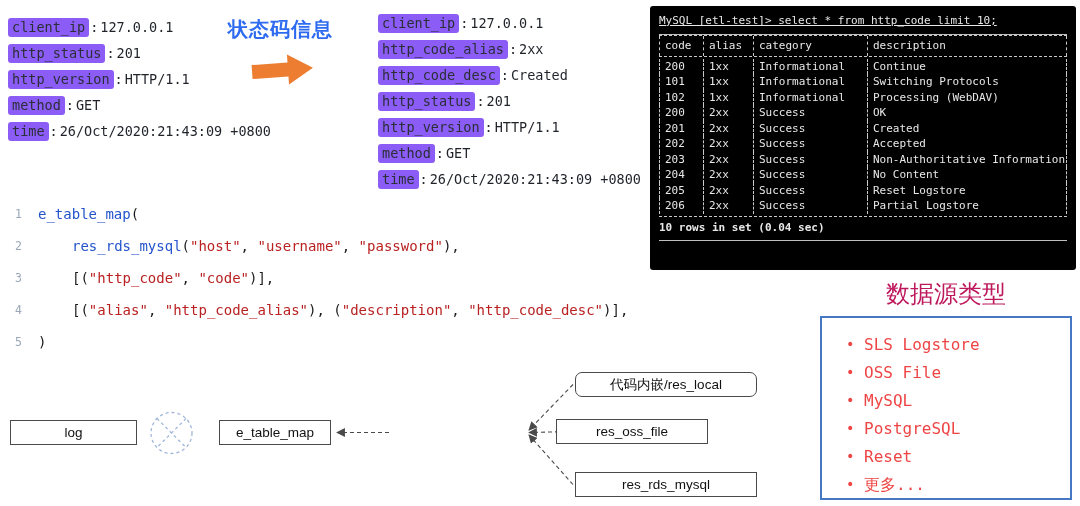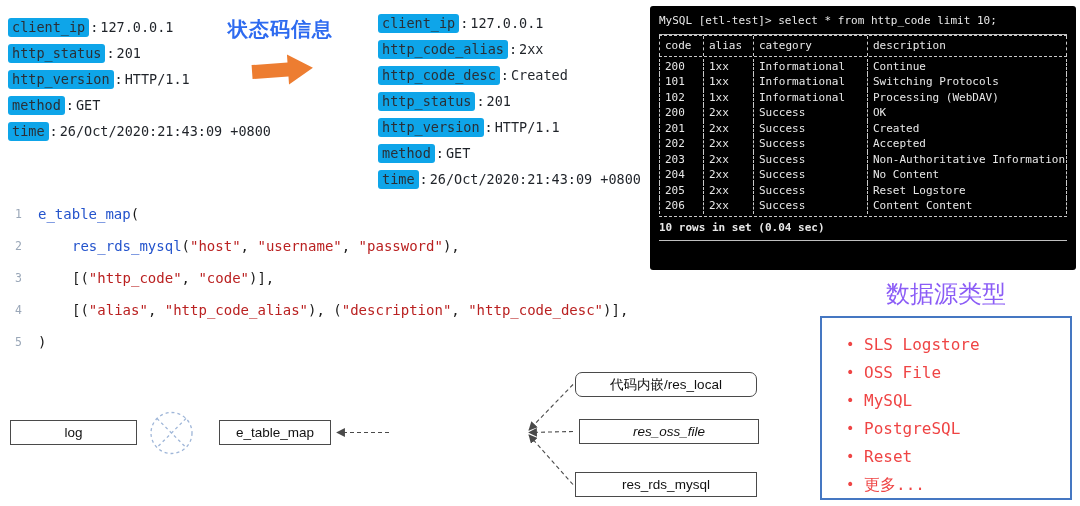--- a/index.html
+++ b/index.html
@@ -6,34 +6,34 @@
   html,body { background:#ffffff; }
   .stage { position:relative; width:1080px; height:506px; background:#ffffff;
            font-family:"Liberation Sans", sans-serif; overflow:hidden; }
 
   
   .log-record { position:absolute; font-family:"DejaVu Sans Mono", monospace;
                 font-size:13.5px; color:#24292f; }
   .log-before { left:8px; top:14px; }
   .log-after  { left:378px; top:10px; }
   .log-line { height:26px; display:flex; align-items:center; white-space:nowrap; }
-  .log-key  { background:#0ea5e9; color:#2b2f36; padding:1px 4px 2px; border-radius:3px; }
+  .log-key  { background:#8b5cf6; color:#2b2f36; padding:1px 4px 2px; border-radius:3px; }
   .log-colon{ margin:0 2px 0 1px; }
   .log-val  { color:#1f2329; }
 
   
   .transform-label { position:absolute; left:228px; top:16px; font-size:20px;
                      font-weight:700; color:#2E6BF0; letter-spacing:1px; }
 
   
   .terminal { position:absolute; left:650px; top:6px; width:426px; height:264px;
               background:#000000; color:#E8E8E8; font-family:"DejaVu Sans Mono", monospace;
               font-size:11px; padding:8px 9px; border-radius:3px; }
   .t-prompt { line-height:14px; padding-bottom:6px;
-              border-bottom:1px solid rgba(255,255,255,.75); white-space:nowrap; }
+              border-bottom:1px solid rgba(255,255,255,.75); white-space:nowrap;text-decoration:underline; }
   .ttable { margin-top:0; border-top:1px dashed #C9C9C9; border-bottom:1px dashed #C9C9C9; }
   .trow  { display:grid; grid-template-columns:44px 50px 114px 1fr; }
   .tcell { padding:1px 5px; line-height:13.5px; border-left:1px dashed #C9C9C9;
            white-space:nowrap; overflow:hidden; }
   .trow .tcell:last-child { border-right:1px dashed #C9C9C9; }
   .thead { border-bottom:1px dashed #C9C9C9; }
   .thead .tcell { padding:3px 5px; }
   .tbody { padding:2px 0; }
   .t-footer { margin-top:4px; line-height:14px; font-weight:bold; padding-bottom:5px;
               border-bottom:1px solid rgba(255,255,255,.75); white-space:nowrap; }
@@ -50,26 +50,26 @@
   .tok-p   { color:#1a1a1a; }
 
   
   .fbox { position:absolute; height:25px; border:1px solid #4A4A4A; background:#fff;
           display:flex; align-items:center; justify-content:center;
           font-size:13.5px; color:#111; white-space:nowrap; }
   .fbox-log   { left:10px;  top:420px; width:127px; }
   .fbox-etm   { left:219px; top:420px; width:112px; }
   .fbox-table { left:391px; top:420px; width:129px; }
   .fbox-src1  { left:575px; top:372px; width:182px;border-radius:7px; }
-  .fbox-src2  { left:579px; top:419px; width:180px;font-style:italic; }
+  .fbox-src2  { left:556px; top:419px; width:152px; }
   .fbox-src3  { left:575px; top:472px; width:182px; }
 
   
   .ds-title { position:absolute; left:820px; top:278px; width:252px; text-align:center;
-              font-size:24px; font-weight:500; color:#8b5cf6; }
+              font-size:24px; font-weight:500; color:#be185d; }
   .ds-box { position:absolute; left:820px; top:316px; width:252px; height:184px;
             border:2px solid #4577C2; background:#fff; padding:12px 0 0 24px; }
   .ds-item { font-family:"DejaVu Sans Mono", monospace; font-size:16px; color:#ef4444;
              line-height:27px; display:flex; align-items:center; white-space:nowrap; }
   .ds-bullet { width:18px; }
   .ds-bullet::before { content:"•"; font-size:14px; }
 
   
   .overlay { position:absolute; left:0; top:0; width:1080px; height:506px; pointer-events:none; }
 </style>
@@ -230,21 +230,21 @@
             <span class="tcell">205</span>
             <span class="tcell">2xx</span>
             <span class="tcell">Success</span>
             <span class="tcell">Reset Logstore</span>
           </div>
 
           <div class="trow">
             <span class="tcell">206</span>
             <span class="tcell">2xx</span>
             <span class="tcell">Success</span>
-            <span class="tcell">Content Content</span>
+            <span class="tcell">Partial Logstore</span>
           </div>
         </div>
     </div>
     <div class="t-footer">10 rows in set (0.04 sec)</div>
   </section>
 
   <section class="codeblock">
     <div class="codeline">
       <span class="lnum">1</span><span class="ctext"><span class="tok-fn">e_table_map</span><span class="tok-p">(</span></span>
     </div>

